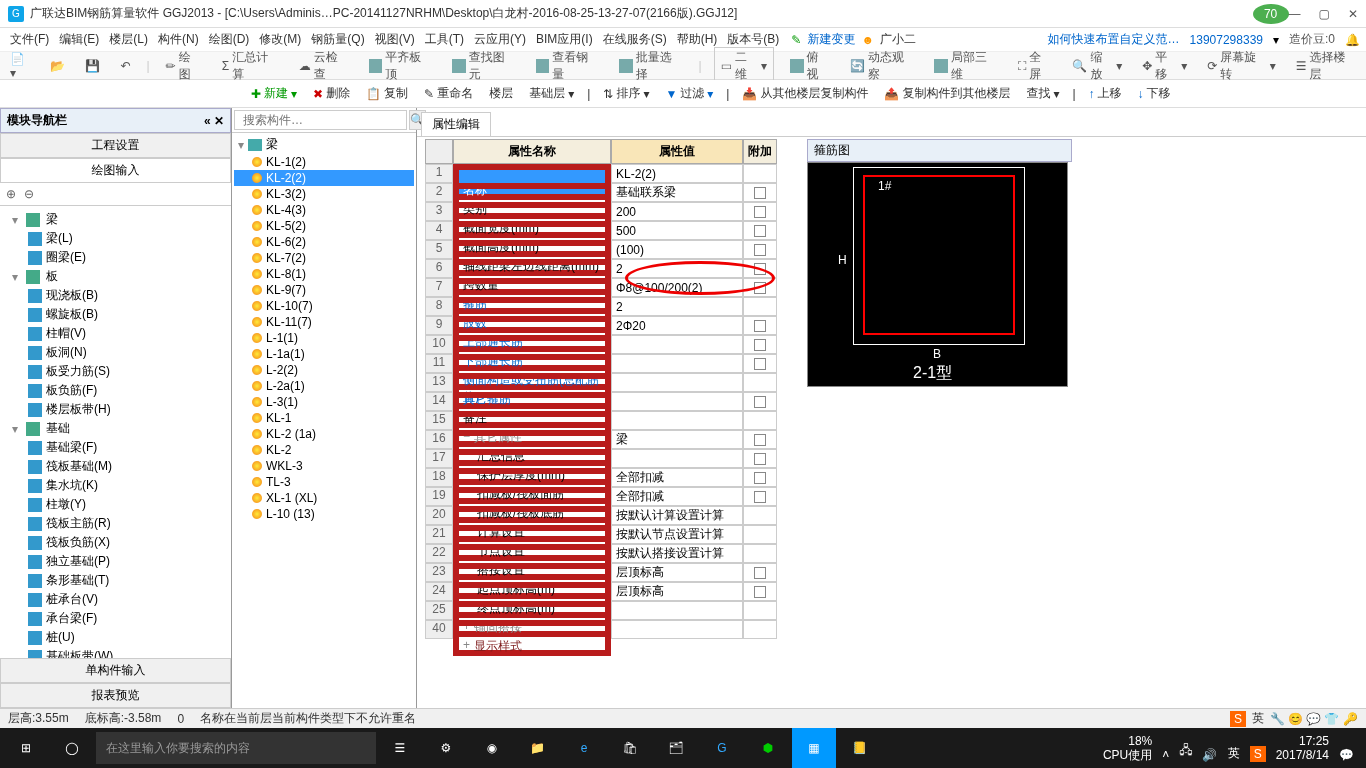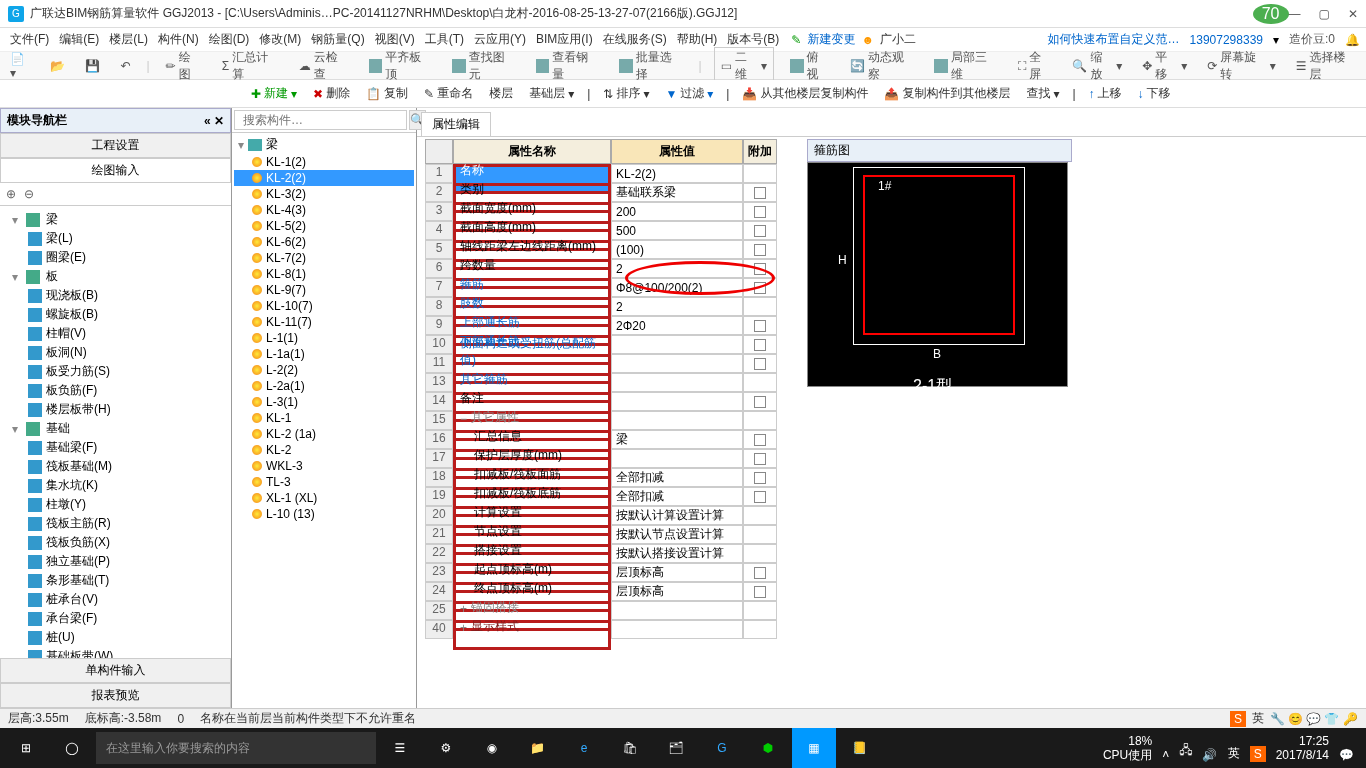--- a/index.html
+++ b/index.html
@@ -1,20 +1,20 @@
 <!DOCTYPE html>
 <html><head>
 <meta charset="utf-8">
 <style>
 * { margin: 0; padding: 0; box-sizing: border-box; font-family: "Microsoft YaHei", sans-serif; font-size: 12px; }
 body { width: 1366px; height: 768px; overflow: hidden; background: #fff; display: flex; flex-direction: column; }
 .titlebar { height: 28px; background: #fff; display: flex; align-items: center; padding: 0 8px; border-bottom: 1px solid #ddd; }
 .titlebar .icon { width: 16px; height: 16px; background: #0ea5e9; border-radius: 2px; margin-right: 6px; display:flex;align-items:center;justify-content:center;color:#fff;font-size:10px; }
 .titlebar .title { flex: 1; color: #333; }
-.titlebar .badge { background:#4caf50;color:#fff;border-radius:50%;width:36px;height:20px;display:flex;align-items:center;justify-content:center;font-size:16px;margin-left:260px; }
+.titlebar .badge { background:#4caf50;color:#fff;border-radius:50%;width:36px;height:20px;display:flex;align-items:center;justify-content:center;font-size:12px;margin-left:260px; }
 .titlebar .winctl { display: flex; gap: 18px; margin-left: auto; color: #555; font-size:14px;}
 .menubar { height: 24px; display: flex; align-items: center; padding: 0 6px; gap: 2px; background:#fff; border-bottom:1px solid #eee;}
 .menubar .mitem { padding: 2px 4px; color: #333; cursor: pointer; }
 .menubar .right { margin-left: auto; display:flex; align-items:center; gap:10px; }
 .menubar .link { color:#0066cc; }
 .menubar .uid { color:#0066cc; }
 .menubar .coin { color:#555; }
 .toolbar1 { height: 28px; display: flex; align-items: center; padding: 0 6px; gap: 12px; background:#f8f8f8; border-bottom:1px solid #ddd; color:#555;}
 .toolbar1 .tbtn { display:flex;align-items:center;gap:3px;padding:2px 4px; }
 .toolbar1 .sep { color:#ccc; }
@@ -47,21 +47,21 @@
 .rightpanel { flex:1; display:flex; flex-direction:column; }
 .proptab { display:flex; padding:4px 4px 0; border-bottom:1px solid #ccc;}
 .proptab .tab { border:1px solid #ccc; border-bottom:none; padding:3px 10px; background:#fff; }
 .propbody { flex:1; display:flex; gap:30px; padding:2px 8px; }
 .propgrid { width:352px; }
 .pg-head { display:flex; }
 .pg-head div { border:1px solid #aaa; background:#f4eedd; text-align:center; padding:3px 2px; font-weight:bold;}
 .pg-head .c0{width:28px;background:#eee;} .pg-head .c1{flex:1;} .pg-head .c2{width:132px;background:#f9e6b8;} .pg-head .c3{width:34px;}
 .pg-row { display:flex; height:19px; }
 .pg-row .c0{width:28px;border:1px solid #ccc;background:#eee;text-align:center;color:#666;}
-.pg-row .c1{flex:1;border:3px solid #b91c1c;padding:12px 4px;display:flex;align-items:flex-end;}
+.pg-row .c1{flex:1;border:6px solid #b91c1c;padding:12px 4px;display:flex;align-items:flex-start;}
 .pg-row .c2{width:132px;border:1px solid #ccc;padding:0 4px;display:flex;align-items:center;}
 .pg-row .c3{width:34px;border:1px solid #ccc;display:flex;align-items:center;justify-content:center;}
 .pg-row .c3 .cb { width:12px;height:12px;border:1px solid #888; }
 .pg-row.selrow .c1{background:#3399ff;color:#fff;}
 .pg-row .link{color:#0066cc;}
 .pg-row .exp{color:#888;margin-right:4px;}
 .ellipse { position:absolute; border:3px solid #e00; border-radius:50%/50%; width:150px;height:34px; pointer-events:none;}
 .diagram { width:265px; }
 .diag-lbl { background:#e8f0f8;border:1px solid #aac;padding:2px 6px; }
 .diag-box { background:#000; width:261px;height:225px; border:1px solid #888; position:relative;}
@@ -672,21 +672,21 @@
       </div>
 
       <div class="diagram">
         <div class="diag-lbl">箍筋图</div>
         <div class="diag-box">
           <div class="diag-frame"></div>
           <div class="rebar"></div>
           <span class="diag-txt" style="left:70px;top:16px;">1#</span>
           <span class="diag-txt" style="left:30px;top:90px;">H</span>
           <span class="diag-txt" style="left:125px;top:184px;">B</span>
-          <span class="diag-txt" style="left:105px;top:213px;font-size:16px;">2-1型</span>
+          <span class="diag-txt" style="left:105px;top:200px;font-size:16px;">2-1型</span>
         </div>
       </div>
     </div>
   </div>
 </div>
 
 <div class="statusbar">
   <span>层高:3.55m</span>
   <span>底标高:-3.58m</span>
   <span>0</span>

